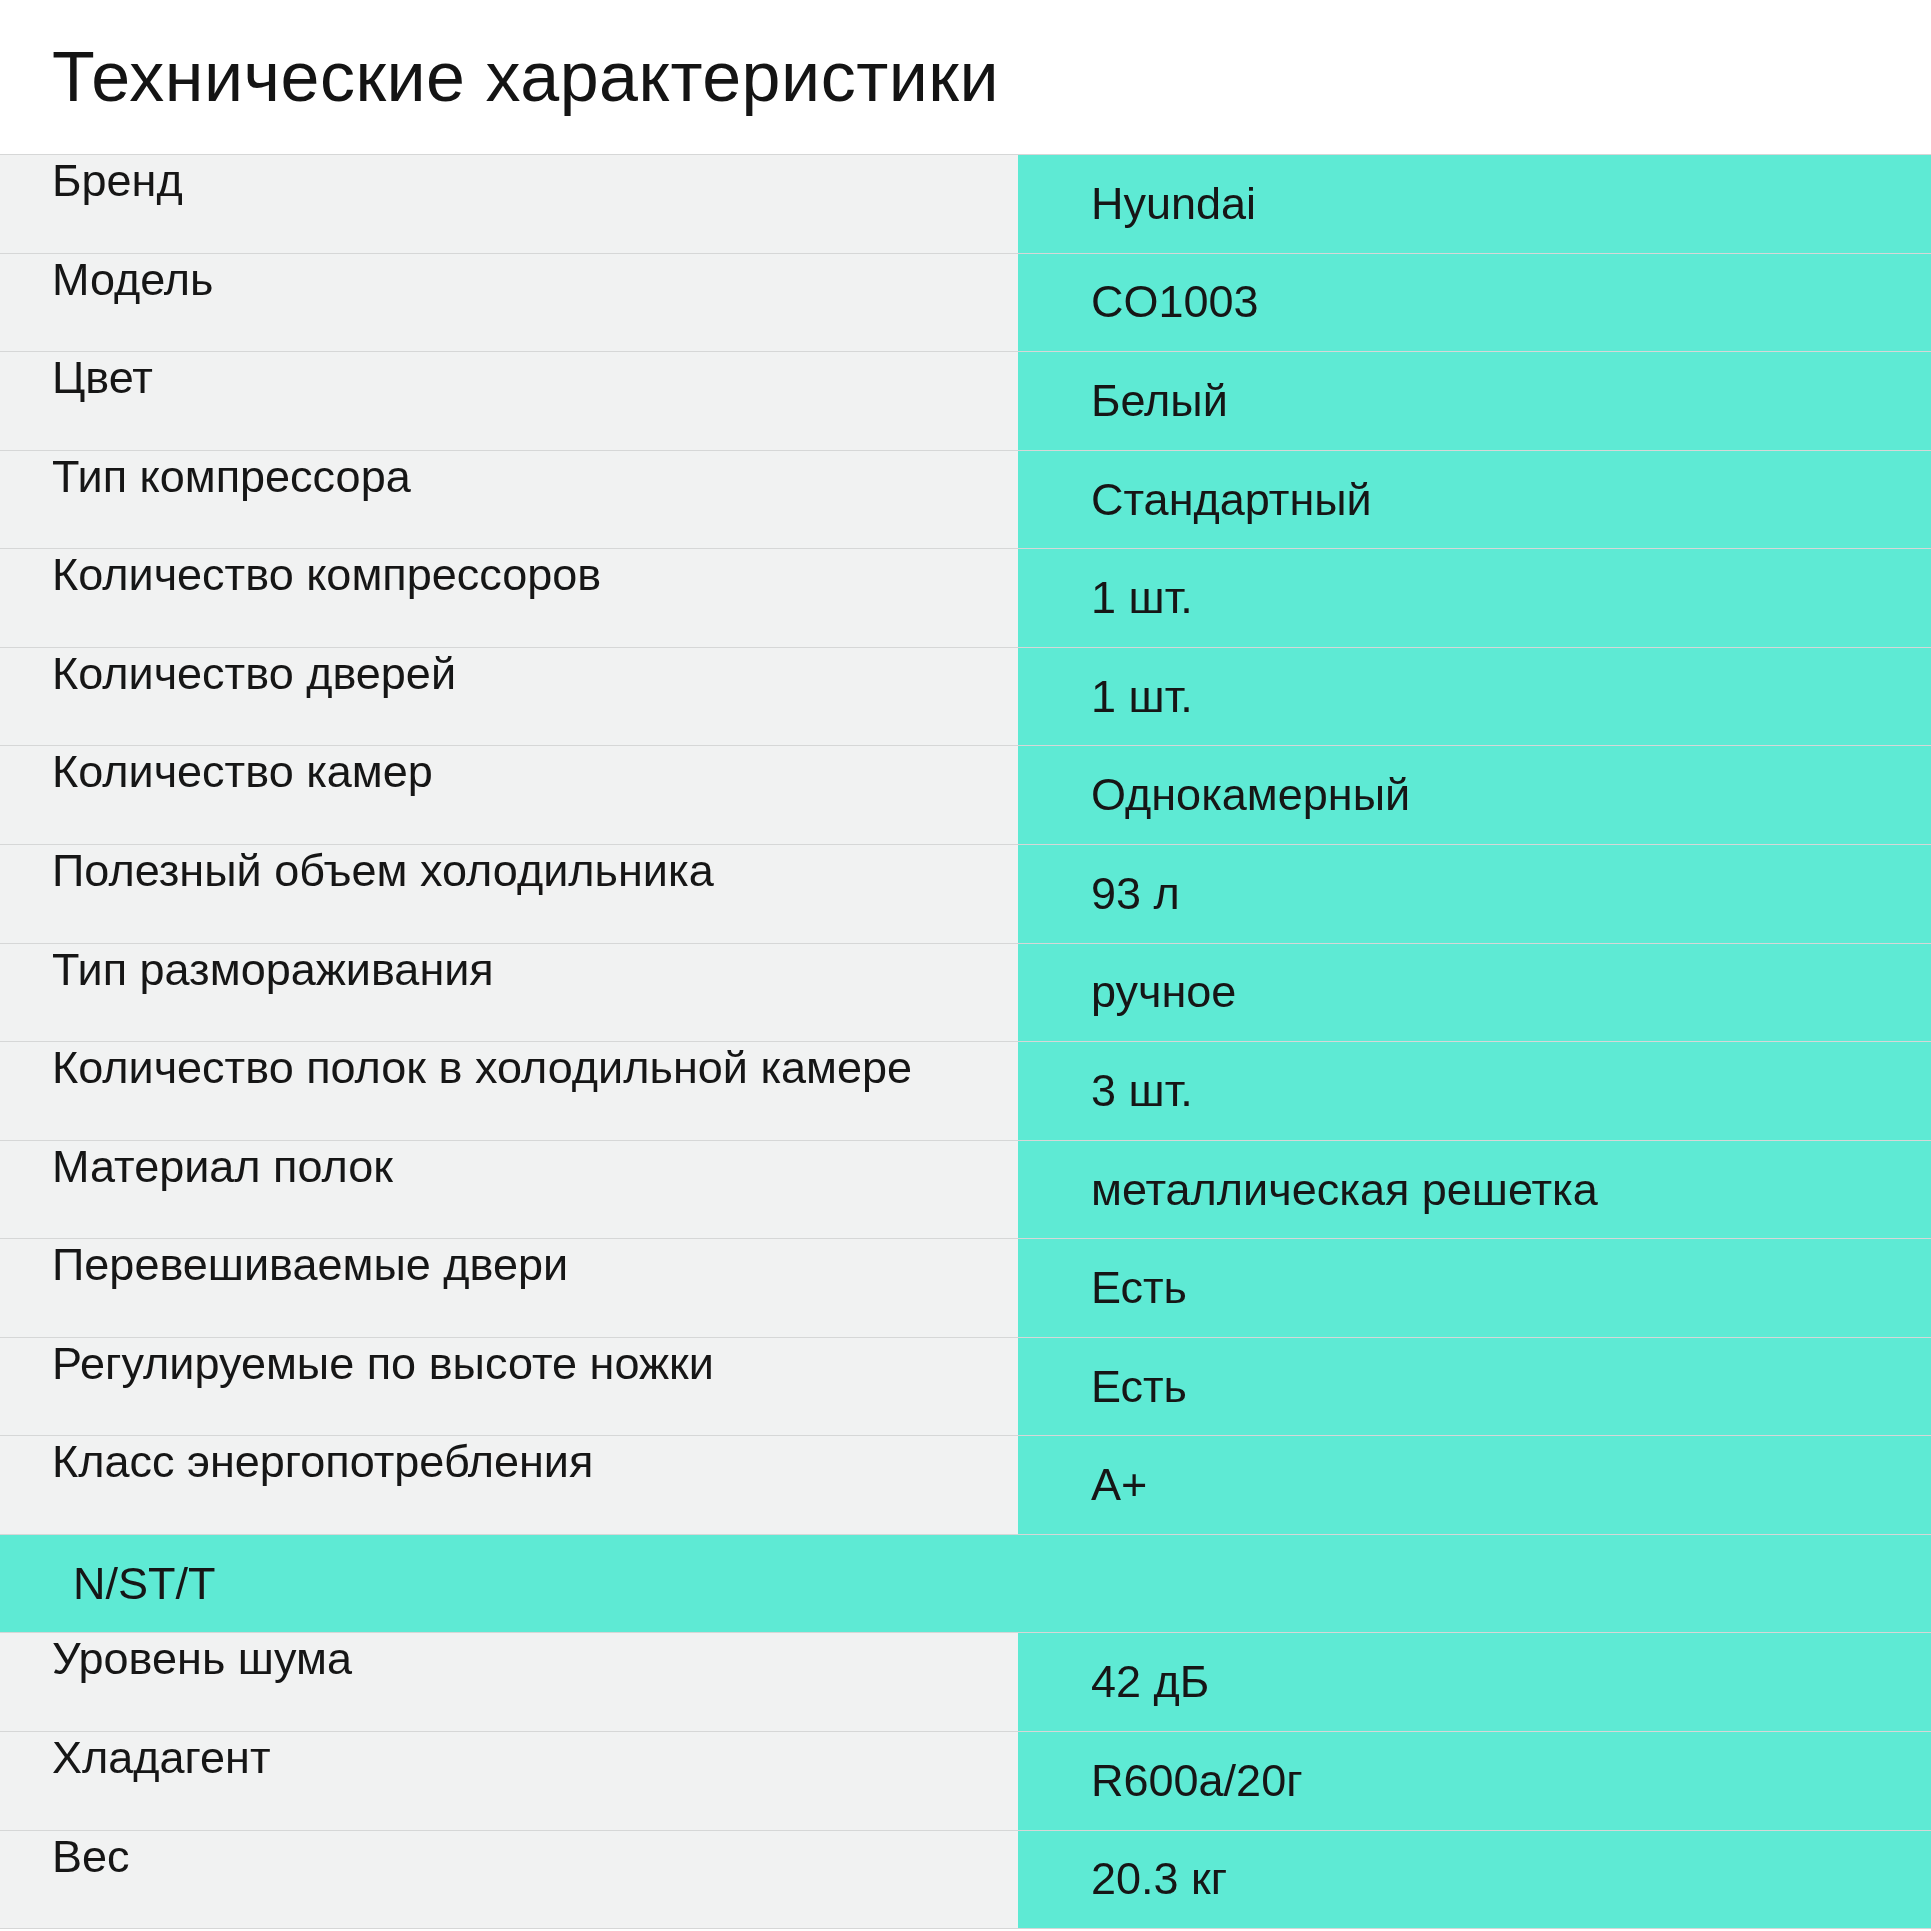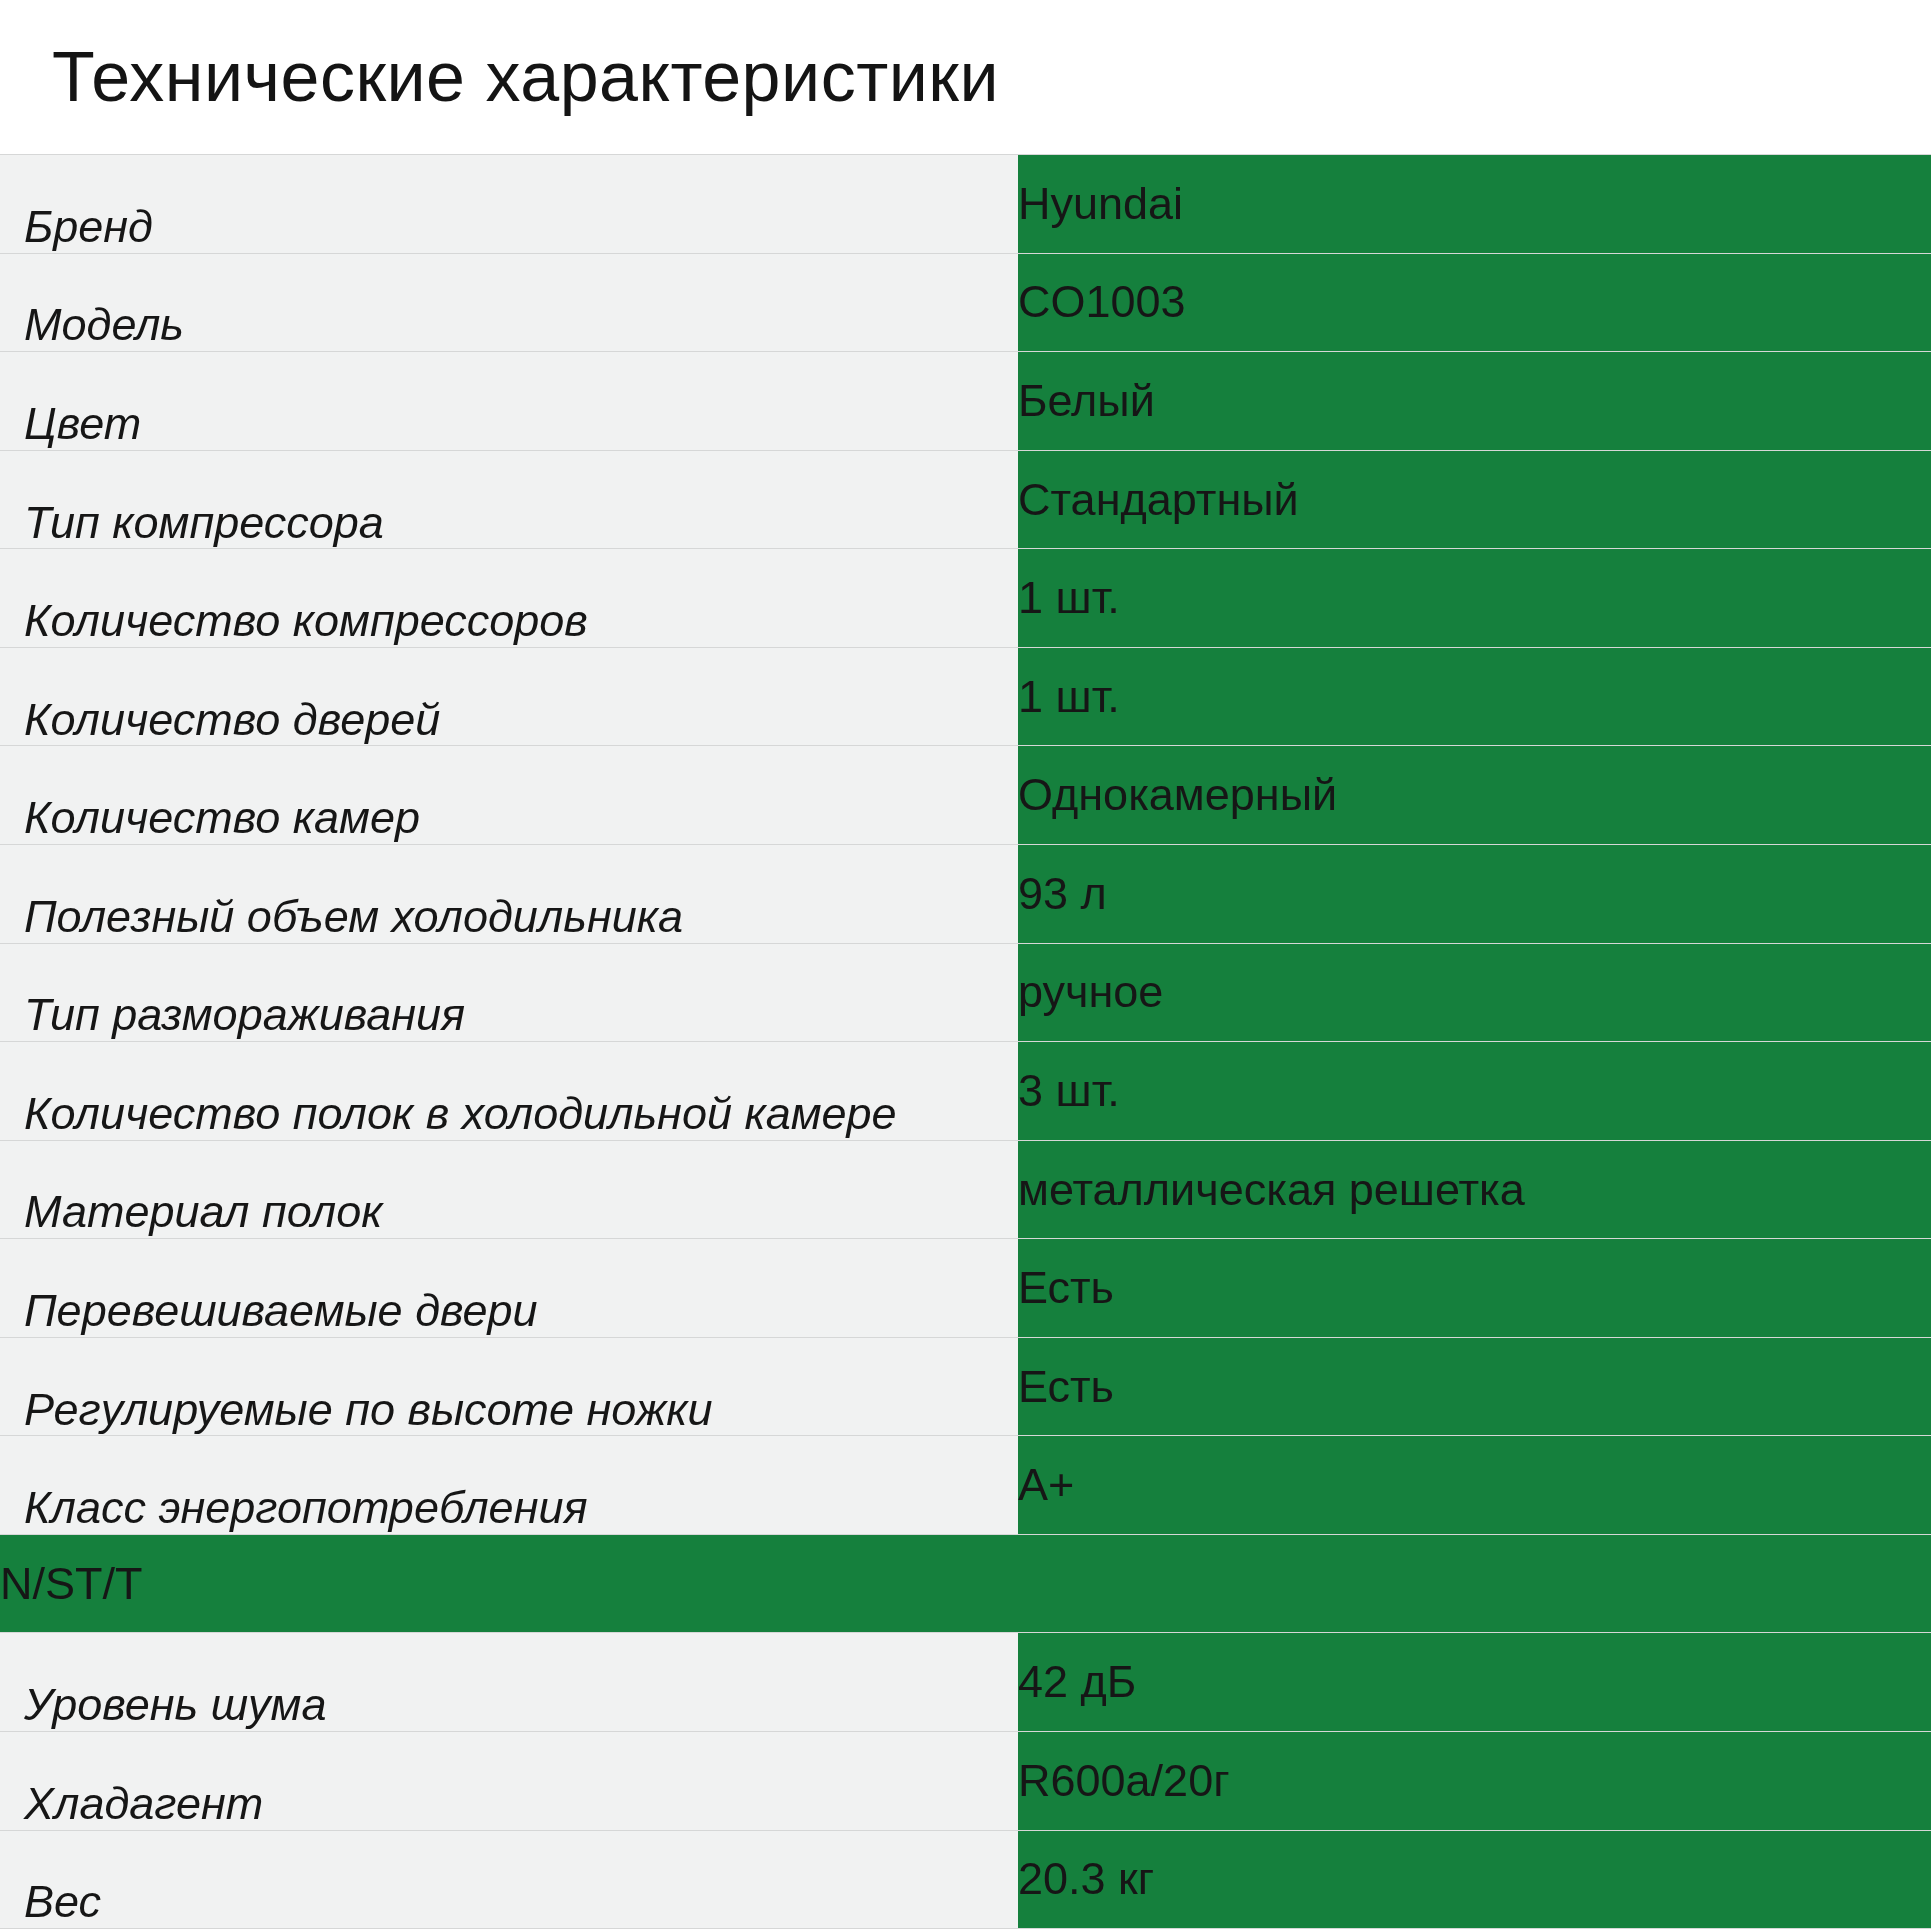--- a/index.html
+++ b/index.html
@@ -43,31 +43,31 @@
     display: flex;
     border-top: 1.9px solid #d6d7d7;
     box-sizing: border-box;
     min-height: 0;
   }
   .spec-label-cell {
     width: 1018px;
     flex: 0 0 auto;
     background: #f1f2f2;
     display: flex;
-    align-items: flex-end;
-    padding-left: 24px;
+    align-items: flex-start;
+    padding-left: 52px;
     padding-right: 39px;
     box-sizing: border-box;
-    font-style: italic;
   }
   .spec-value-cell {
     flex: 1;
-    background: #15803d;
+    background: #5eead4;
     display: flex;
     align-items: center;
+    padding-left: 73px;
     padding-right: 39px;
     box-sizing: border-box;
     text-align: center;
   }
   .spec-label-cell span,
   .spec-value-cell span {
     font-size: 45px;
     line-height: 1.15;
     color: #161616;
     white-space: nowrap;

